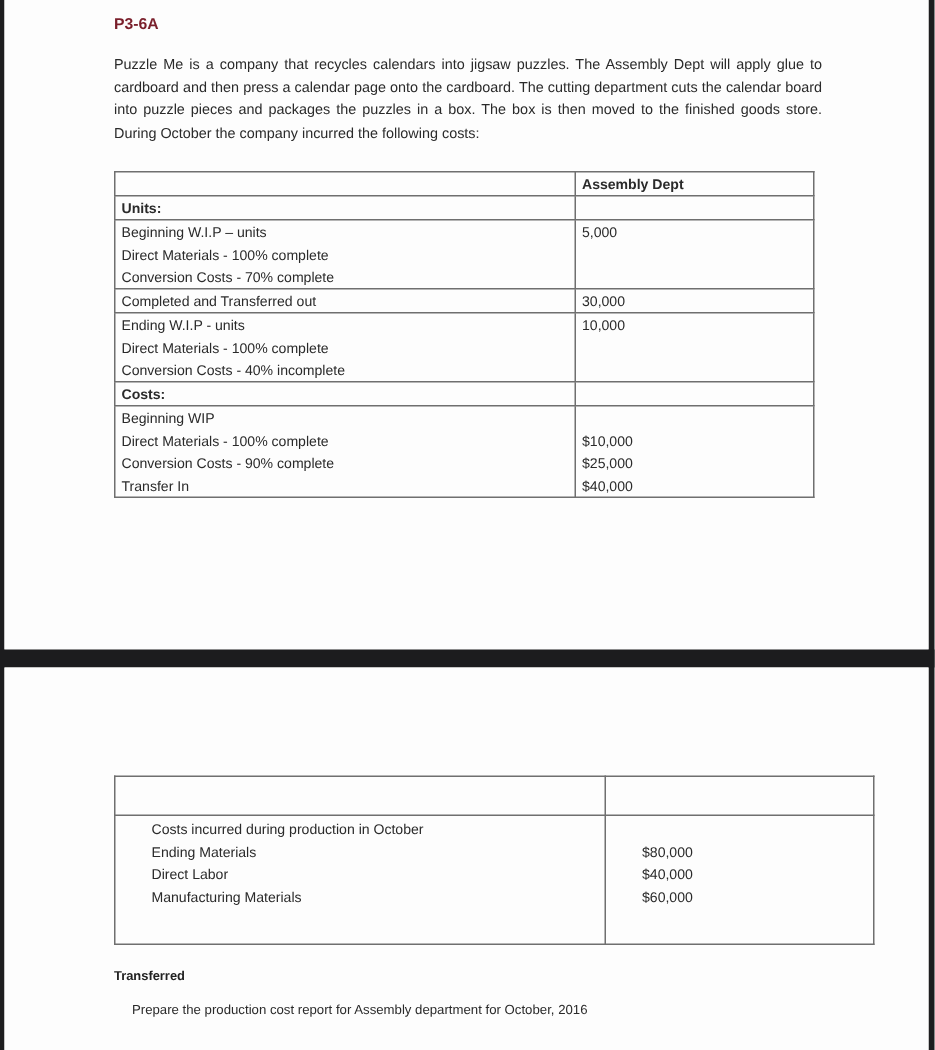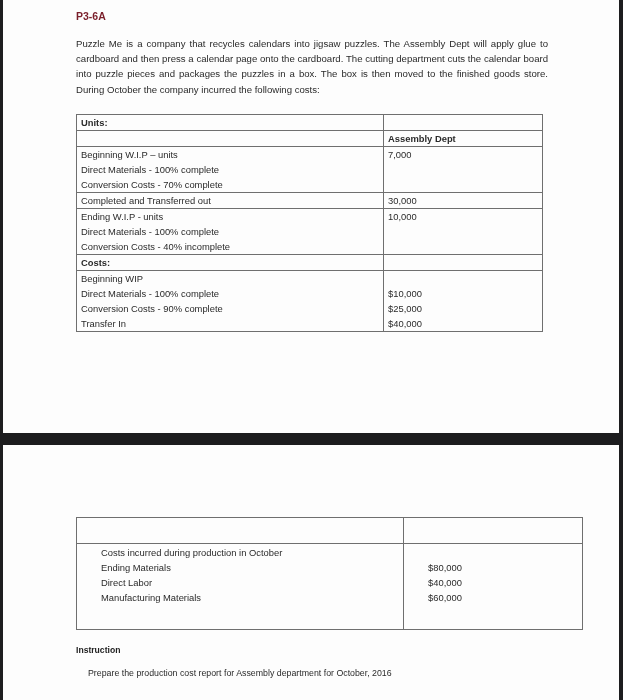--- a/index.html
+++ b/index.html
@@ -62,39 +62,39 @@
 <div class="page page-top"></div>
 <div class="separator"></div>
 <div class="page page-bottom"></div>
 
 <div class="title">P3-6A</div>
 <div class="intro">Puzzle Me is a company that recycles calendars into jigsaw puzzles. The Assembly Dept will apply glue to cardboard and then press a calendar page onto the cardboard. The cutting department cuts the calendar board into puzzle pieces and packages the puzzles in a box. The box is then moved to the finished goods store. During October the company incurred the following costs:</div>
 
 <table class="doc-table" id="t1">
   <tbody id="t1-body">
     <tr>
+      <td class="label"></td>
+      <td class="value b">Assembly Dept</td>
+    </tr>
+  <tr>
         <td class="label b">
           <span class="line">Units:</span>
         </td>
         <td class="value">
           <span class="line"></span>
         </td>
       </tr>
-  <tr>
-      <td class="label"></td>
-      <td class="value b">Assembly Dept</td>
-    </tr>
       <tr>
         <td class="label">
           <span class="line">Beginning W.I.P – units</span>
           <span class="line">Direct Materials - 100% complete</span>
           <span class="line">Conversion Costs - 70% complete</span>
         </td>
         <td class="value">
-          <span class="line">7,000</span>
+          <span class="line">5,000</span>
           <span class="line"></span>
           <span class="line"></span>
         </td>
       </tr>
       <tr>
         <td class="label">
           <span class="line">Completed and Transferred out</span>
         </td>
         <td class="value">
           <span class="line">30,000</span>
@@ -153,14 +153,14 @@
       <td class="value body-cell" id="t2-values">
           <span class="line"></span>
           <span class="line">$80,000</span>
           <span class="line">$40,000</span>
           <span class="line">$60,000</span>
         </td>
     </tr>
   </tbody>
 </table>
 
-<div class="instr-head">Instruction</div>
+<div class="instr-head">Transferred</div>
 <div class="instr-text">Prepare the production cost report for Assembly department for October, 2016</div>
 
 </body></html>

